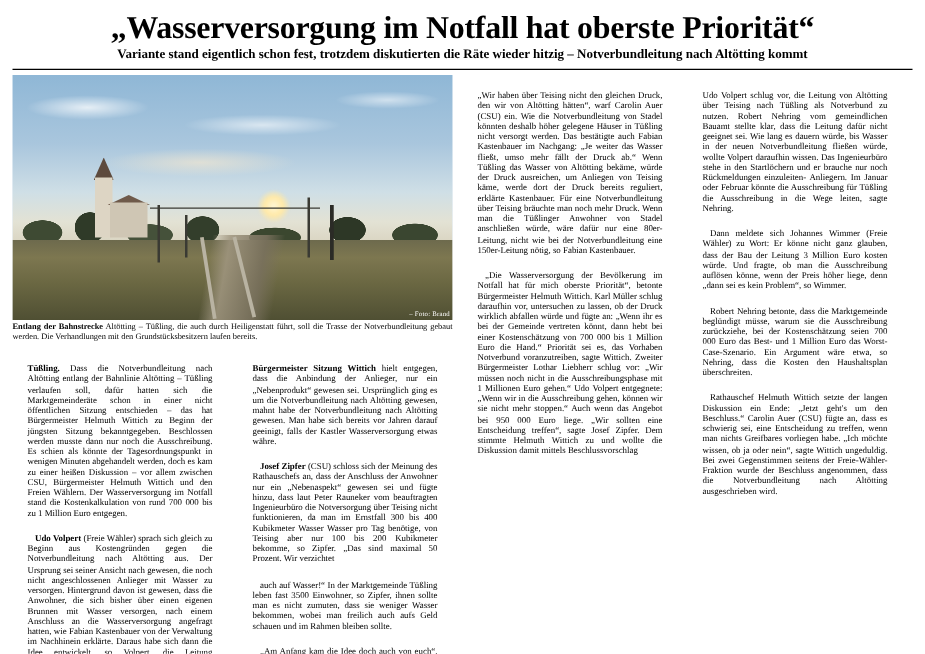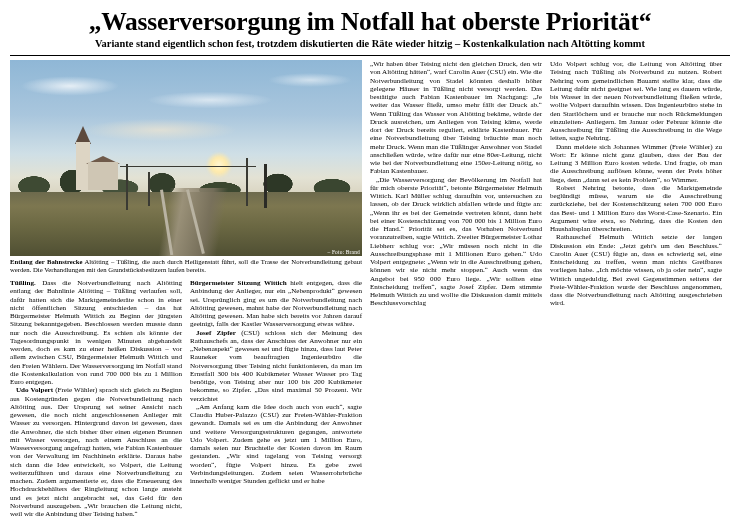--- a/index.html
+++ b/index.html
@@ -46,21 +46,21 @@
   .columns {
     display: flex;
     gap: 8px;
     align-items: flex-start;
   }
   .col {
     width: 172px;
     flex: 0 0 172px;
   }
   .col p {
-    margin: 0;
+    margin: 12px;
     font-size: 7.1px;
     line-height: 8.25px;
     text-align: justify;
     text-justify: inter-word;
     hyphens: auto;
     -webkit-hyphens: auto;
   }
   .col p + p {
     text-indent: 6px;
   }
@@ -193,21 +193,21 @@
     display: flex;
     gap: 8px;
   }
 </style>
 </head>
 <body>
 
 <div class="page">
 
   <h1 class="headline">„Wasserversorgung im Notfall hat oberste Priorität“</h1>
-  <div class="subhead">Variante stand eigentlich schon fest, trotzdem diskutierten die Räte wieder hitzig – Kostenkalkulation nach Altötting kommt</div>
+  <div class="subhead">Variante stand eigentlich schon fest, trotzdem diskutierten die Räte wieder hitzig – Notverbundleitung nach Altötting kommt</div>
   <hr class="rule">
 
   <div class="columns">
 
     <div class="photo-wrap">
 
       <div class="photo">
         <div class="sky"></div>
         <div class="clouds"></div>
         <div class="sun"></div>
@@ -246,20 +246,21 @@
           </p>
         </div>
 
         <div class="col">
           <p>
             <span class="lead-name">Bürgermeister Sitzung Wittich</span><span> hielt entgegen, dass die Anbindung der Anlieger, nur ein „Nebenprodukt“ gewesen sei. Ursprünglich ging es um die Notverbundleitung nach Altötting gewesen, mahnt habe der Notverbundleitung nach Altötting gewesen. Man habe sich bereits vor Jahren darauf geeinigt, falls der Kastler Wasserversorgung etwas währe.</span>
           </p>
           <p>
             <span class="lead-name">Josef Zipfer</span><span> (CSU) schloss sich der Meinung des Rathauschefs an, dass der Anschluss der Anwohner nur ein „Nebenaspekt“ gewesen sei und fügte hinzu, dass laut Peter Rauneker vom beauftragten Ingenieurbüro die Notversorgung über Teising nicht funktionieren, da man im Ernstfall 300 bis 400 Kubikmeter Wasser Wasser pro Tag benötige, von Teising aber nur 100 bis 200 Kubikmeter bekomme, so Zipfer. „Das sind maximal 50 Prozent. Wir verzichtet</span>
           </p>
+          <p>auch auf Wasser!“ In der Marktgemeinde Tüßling leben fast 3500 Einwohner, so Zipfer, ihnen sollte man es nicht zumuten, dass sie weniger Wasser bekommen, wobei man freilich auch aufs Geld schauen und im Rahmen bleiben sollte.</p>
           <p>„Am Anfang kam die Idee doch auch von euch“, sagte Claudia Huber-Palazzo (CSU) zur Freien-Wähler-Fraktion gewandt. Damals sei es um die Anbindung der Anwohner und weitere Versorgungsstrukturen gegangen, antwortete Udo Volpert. Zudem gehe es jetzt um 1 Million Euro, damals seien nur Bruchteile der Kosten davon im Raum gestanden. „Wir sind tagelang von Teising versorgt worden“, fügte Volpert hinzu. Es gebe zwei Verbindungsleitungen. Zudem seien Wasserrohrbrüche innerhalb weniger Stunden geflickt und er habe</p>
         </div>
 
       </div>
     </div>
 
     <div class="col">
       <p>„Wir haben über Teising nicht den gleichen Druck, den wir von Altötting hätten“, warf Carolin Auer (CSU) ein. Wie die Notverbundleitung von Stadel könnten deshalb höher gelegene Häuser in Tüßling nicht versorgt werden. Das bestätigte auch Fabian Kastenbauer im Nachgang: „Je weiter das Wasser fließt, umso mehr fällt der Druck ab.“ Wenn Tüßling das Wasser von Altötting bekäme, würde der Druck ausreichen, um Anliegen von Teising käme, werde dort der Druck bereits reguliert, erklärte Kastenbauer. Für eine Notverbundleitung über Teising bräuchte man noch mehr Druck. Wenn man die Tüßlinger Anwohner von Stadel anschließen würde, wäre dafür nur eine 80er-Leitung, nicht wie bei der Notverbundleitung eine 150er-Leitung nötig, so Fabian Kastenbauer.</p>
       <p>„Die Wasserversorgung der Bevölkerung im Notfall hat für mich oberste Priorität“, betonte Bürgermeister Helmuth Wittich. Karl Müller schlug daraufhin vor, untersuchen zu lassen, ob der Druck wirklich abfallen würde und fügte an: „Wenn ihr es bei der Gemeinde vertreten könnt, dann hebt bei einer Kostenschätzung von 700 000 bis 1 Million Euro die Hand.“ Priorität sei es, das Vorhaben Notverbund voranzutreiben, sagte Wittich. Zweiter Bürgermeister Lothar Liebherr schlug vor: „Wir müssen noch nicht in die Ausschreibungsphase mit 1 Millionen Euro gehen.“ Udo Volpert entgegnete: „Wenn wir in die Ausschreibung gehen, können wir sie nicht mehr stoppen.“ Auch wenn das Angebot bei 950 000 Euro liege. „Wir sollten eine Entscheidung treffen“, sagte Josef Zipfer. Dem stimmte Helmuth Wittich zu und wollte die Diskussion damit mittels Beschlussvorschlag</p>
     </div>

